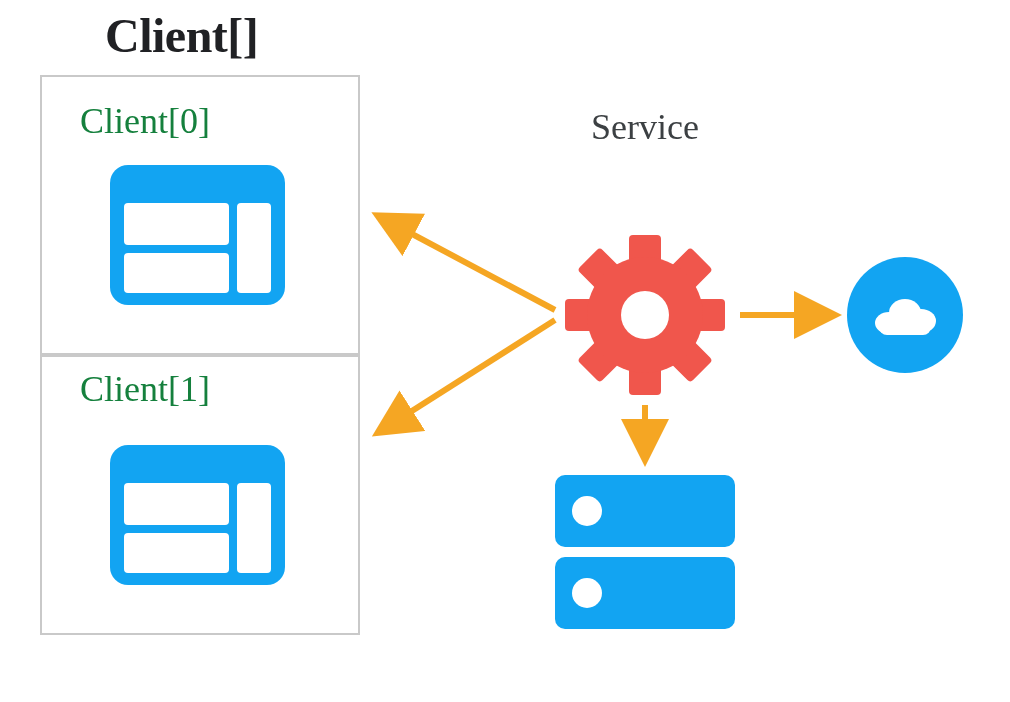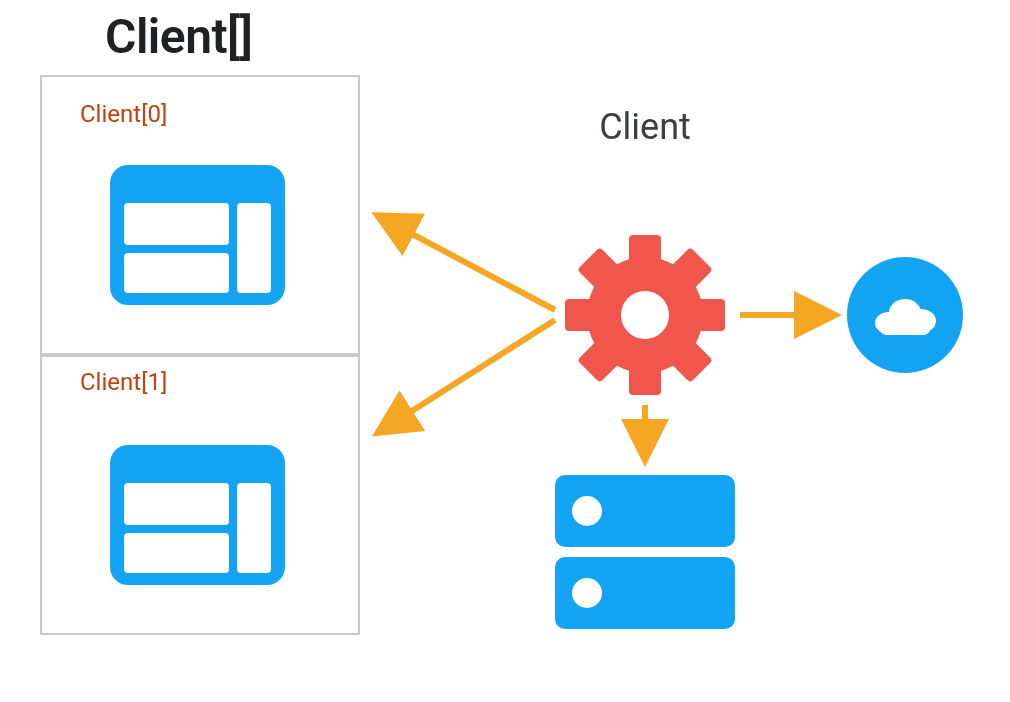--- a/index.html
+++ b/index.html
@@ -8,20 +8,21 @@
     width: 1010px;
     height: 702px;
     background: #ffffff;
     font-family: "Google Sans", "Product Sans", "Segoe UI", Roboto, Arial, sans-serif;
     color: #3c4043;
   }
   .stage {
     position: relative;
     width: 1010px;
     height: 702px;
+    font-family: Liberation Serif, serif;
   }
   .title {
     position: absolute;
     font-weight: 600;
     color: #202124;
   }
   .clients-title {
     left: 105px;
     top: 8px;
     font-size: 48px;
@@ -34,22 +35,22 @@
     height: 280px;
     border: 2px solid #c9c9c9;
     box-sizing: border-box;
     background: #fff;
   }
   .client-box.c0 { top: 75px; }
   .client-box.c1 { top: 355px; }
   .client-label {
     position: absolute;
     left: 80px;
-    font-size: 24px;
-    color: #c2410c;
+    font-size: 36px;
+    color: #15803d;
     font-weight: 400;
   }
   .client-label.l0 { top: 100px; }
   .client-label.l1 { top: 368px; }
 
   .sw-label {
     position: absolute;
     left: 545px;
     top: 105px;
     width: 200px;
@@ -75,21 +76,21 @@
 
   <div class="title clients-title">Client[]</div>
 
   <div class="client-box c0"></div>
   <div class="client-box c1"></div>
 
   <div class="client-label l0">Client[0]</div>
   <div class="client-label l1">Client[1]</div>
 
   <div class="sw-label">
-    <span>Client</span><br>
+    <span>Service</span><br>
   </div>
 
   <svg class="overlay" viewBox="0 0 1010 702">
 
     <g transform="translate(110,165)">
       <rect x="0" y="0" width="175" height="140" rx="18" ry="18" fill="#12a4f2"></rect>
 
       <rect x="14" y="38" width="105" height="42" rx="4" fill="#ffffff"></rect>
       <rect x="14" y="88" width="105" height="40" rx="4" fill="#ffffff"></rect>
       <rect x="127" y="38" width="34" height="90" rx="4" fill="#ffffff"></rect>

